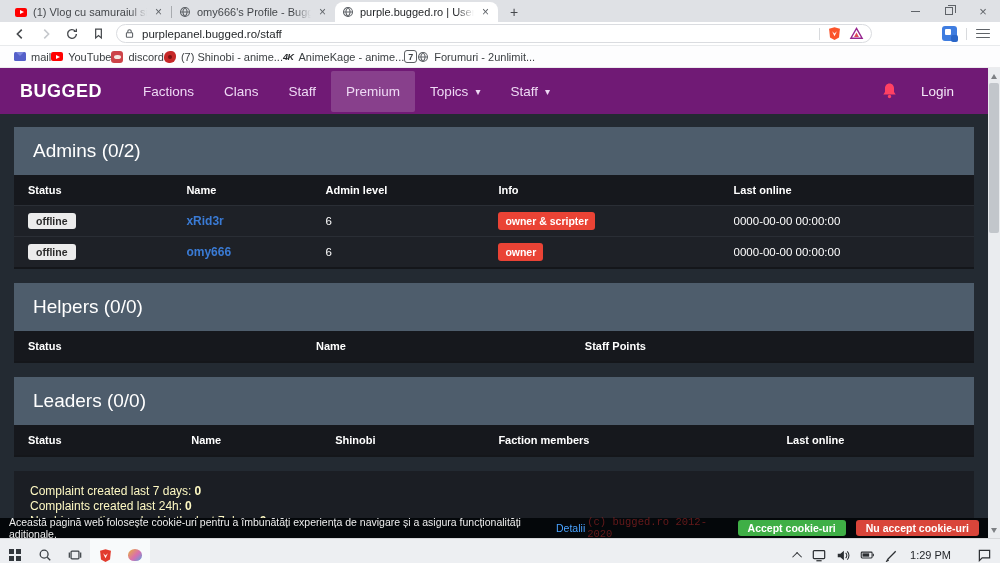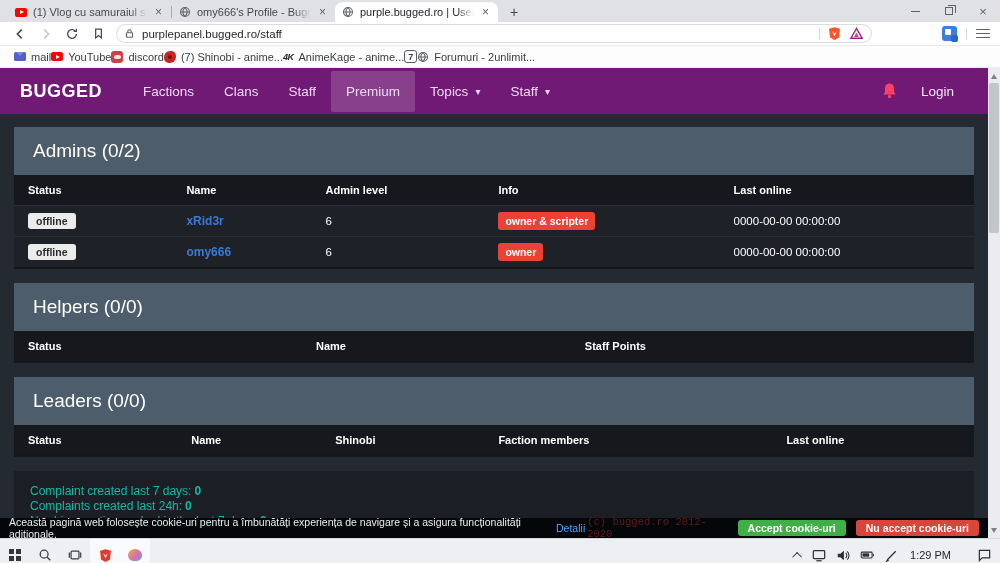--- a/index.html
+++ b/index.html
@@ -78,21 +78,21 @@
   table.stafftbl { width:100%; border-collapse:collapse; }
   .stafftbl th { background:#16181d; color:#fff; text-align:left; font-size:11px; padding:9px 14px; font-weight:bold; }
   .stafftbl td { background:#1e2127; color:#fff; font-size:11.5px; padding:6px 14px; border-top:1px solid #2a2e35; }
   .badge-status { display:inline-block; background:#ececec; color:#2b2b2b; font-size:10.5px; font-weight:bold;
         padding:2px 8px; border-radius:3px; }
   .name-link { color:#3a7bd5; font-weight:bold; font-size:12px; text-decoration:none; }
   .badge-info { display:inline-block; background:#ea4335; color:#fff; font-size:10.5px; font-weight:bold;
         padding:3px 7px; border-radius:3px; }
 
   .stats-panel { background:#1b1e24; padding:13px 16px 22px; margin-bottom:0; }
-  .stat-line { color:#14b8a6; font-size:12px; line-height:15px; }
+  .stat-line { color:#fef9c3; font-size:12px; line-height:15px; }
   .stat-line b { margin-left:3px; }
 
   
   .cookiebar { position:absolute; left:0; right:12px; bottom:0; height:20px; background:#04070a;
         display:flex; align-items:center; padding:0 9px; font-size:10.5px; color:#ededed; gap:2px; }
   .cookie-link { color:#4aa3ff; }
   .copyright { margin-left:auto; color:rgba(150,35,35,0.65); font-size:10.5px;font-family:Liberation Mono, monospace; }
   .cookie-btn { font-size:10.5px; font-weight:bold; color:#fff; padding:2px 10px; border-radius:3px; margin-left:8px; white-space:nowrap; }
 
   

